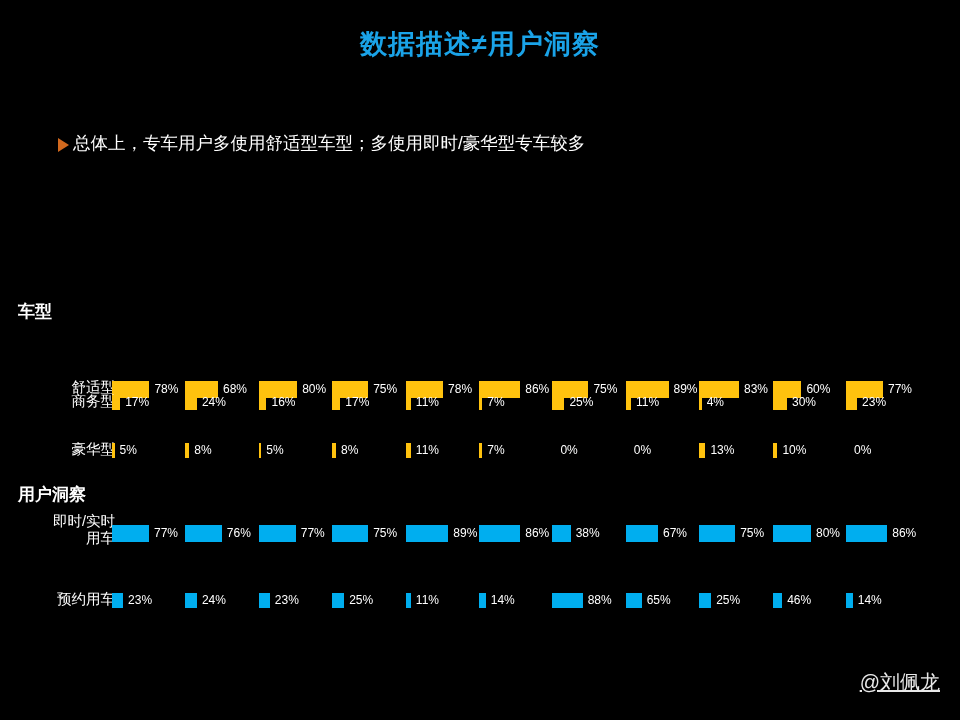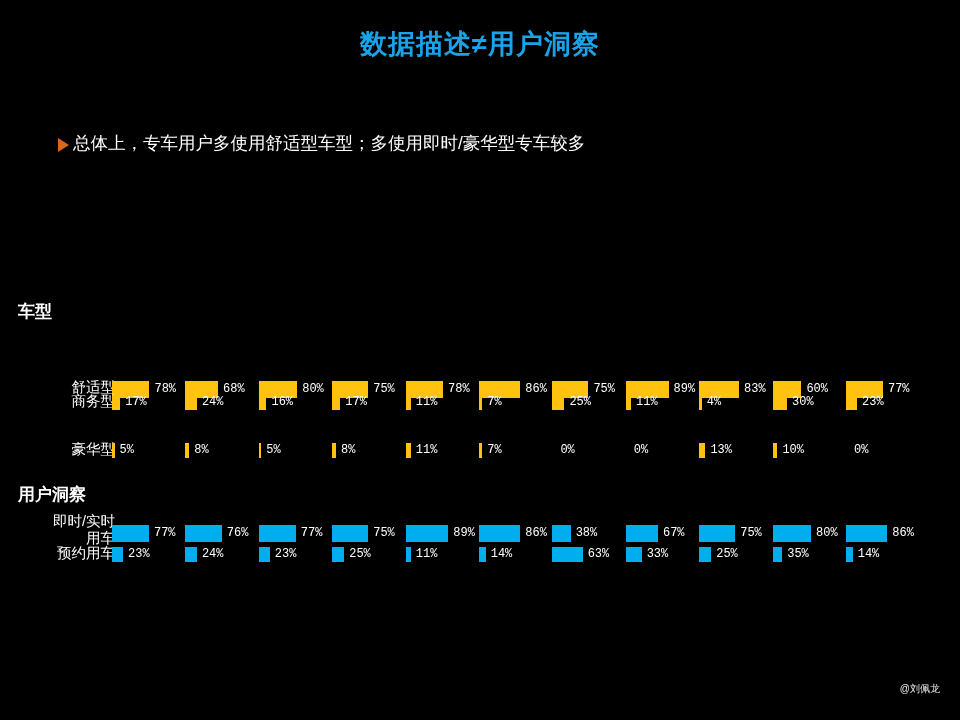--- a/index.html
+++ b/index.html
@@ -118,44 +118,44 @@
     color: #ffffff;
     white-space: nowrap;
     line-height: 1.15;
   }
   .cell {
     position: absolute;
     top: 0;
     height: 100%;
     display: flex;
     align-items: center;
-    font-family: Liberation Mono, monospace;
   }
   .bar {
     height: 15px;
     flex: none;
   }
   .bar.amber { background: #ffc20e; }
   .bar.blue  { background: #00aeef; }
   .bar.tall  { height: 17px; }
   .cell-value {
     font-size: 12px;
     color: #ffffff;
     margin-left: 5px;
     white-space: nowrap;
   }
 
   
   .watermark {
     position: absolute;
     right: 20px;
     bottom: 24px;
-    font-size: 10px;
+    font-size: 20px;
     color: #e8e8e8;
     white-space: nowrap;
+    text-decoration: underline;
   }
 </style>
 </head>
 <body>
 
 <div id="slide">
 
   <div class="title">数据描述≠用户洞察</div>
 
   <div class="bullets">
@@ -350,21 +350,21 @@
         </div>
         <div class="cell" style="left: 772.6px; width: 73.4px;">
           <div class="bar blue tall" style="width: 38.4px;"></div>
           <span class="cell-value">80%</span>
         </div>
         <div class="cell" style="left: 846px; width: 73.4px;">
           <div class="bar blue tall" style="width: 41.28px;"></div>
           <span class="cell-value">86%</span>
         </div>
       </div>
-      <div class="data-row" style="top: 544px; height: 20px;">
+      <div class="data-row" style="top: 590px; height: 20px;">
         <div class="row-label" style="top: 1px;">预约用车</div>
         <div class="cell" style="left: 112px; width: 73.4px;">
           <div class="bar blue" style="width: 11.04px;"></div>
           <span class="cell-value">23%</span>
         </div>
         <div class="cell" style="left: 185.4px; width: 73.4px;">
           <div class="bar blue" style="width: 11.52px;"></div>
           <span class="cell-value">24%</span>
         </div>
         <div class="cell" style="left: 258.8px; width: 73.4px;">
@@ -378,33 +378,33 @@
         <div class="cell" style="left: 405.6px; width: 73.4px;">
           <div class="bar blue" style="width: 5.28px;"></div>
           <span class="cell-value">11%</span>
         </div>
         <div class="cell" style="left: 479px; width: 73.4px;">
           <div class="bar blue" style="width: 6.72px;"></div>
           <span class="cell-value">14%</span>
         </div>
         <div class="cell" style="left: 552.4px; width: 73.4px;">
           <div class="bar blue" style="width: 30.24px;"></div>
-          <span class="cell-value">63%</span>
+          <span class="cell-value">88%</span>
         </div>
         <div class="cell" style="left: 625.8px; width: 73.4px;">
           <div class="bar blue" style="width: 15.84px;"></div>
-          <span class="cell-value">33%</span>
+          <span class="cell-value">65%</span>
         </div>
         <div class="cell" style="left: 699.2px; width: 73.4px;">
           <div class="bar blue" style="width: 12px;"></div>
           <span class="cell-value">25%</span>
         </div>
         <div class="cell" style="left: 772.6px; width: 73.4px;">
           <div class="bar blue" style="width: 9.6px;"></div>
-          <span class="cell-value">35%</span>
+          <span class="cell-value">46%</span>
         </div>
         <div class="cell" style="left: 846px; width: 73.4px;">
           <div class="bar blue" style="width: 6.72px;"></div>
           <span class="cell-value">14%</span>
         </div>
       </div>
     </div>
 
   <div class="watermark">@刘佩龙</div>
 </div>

